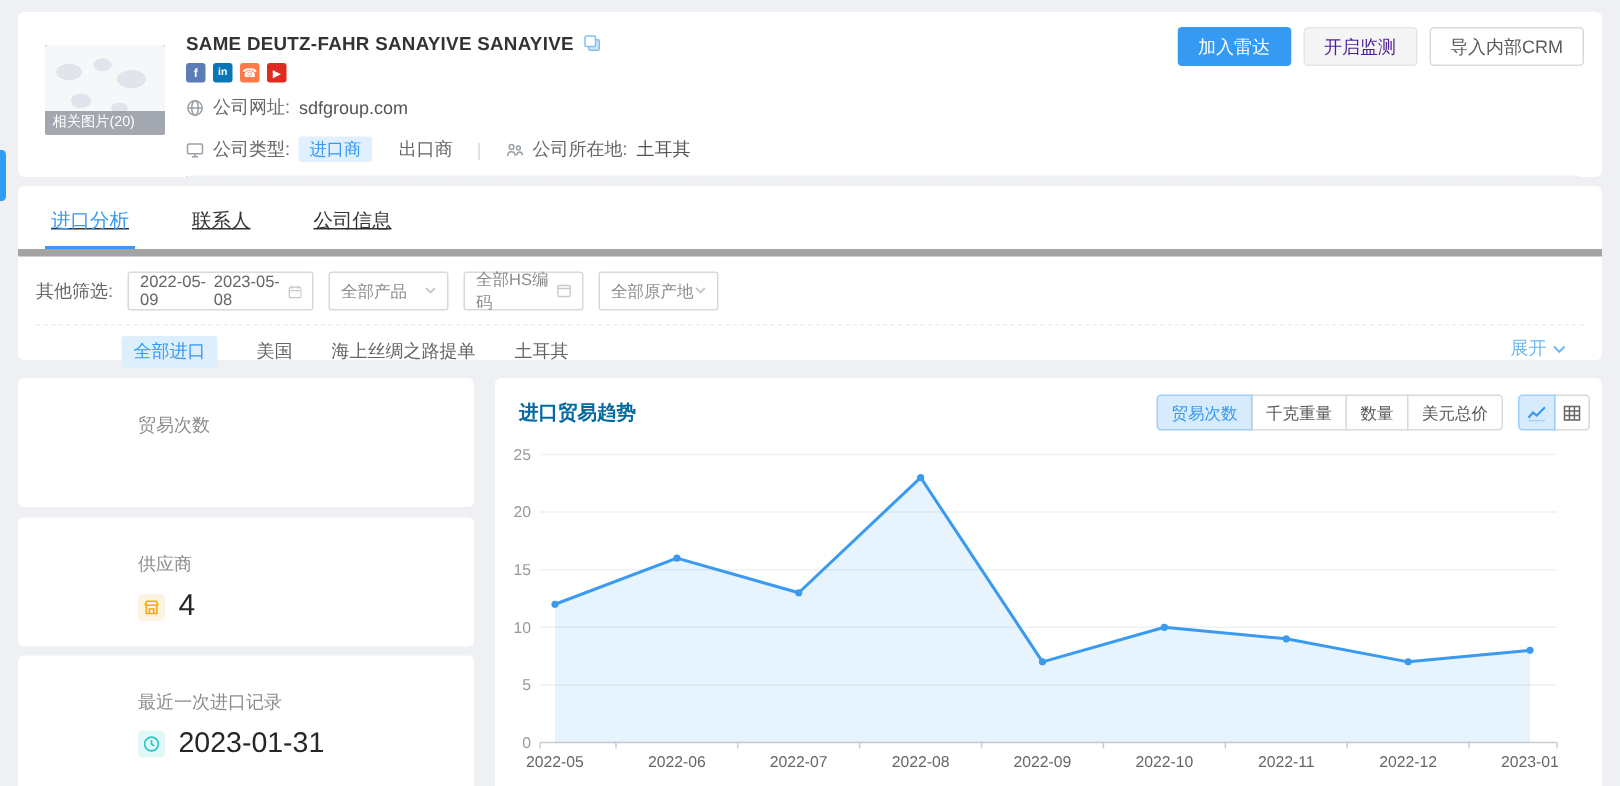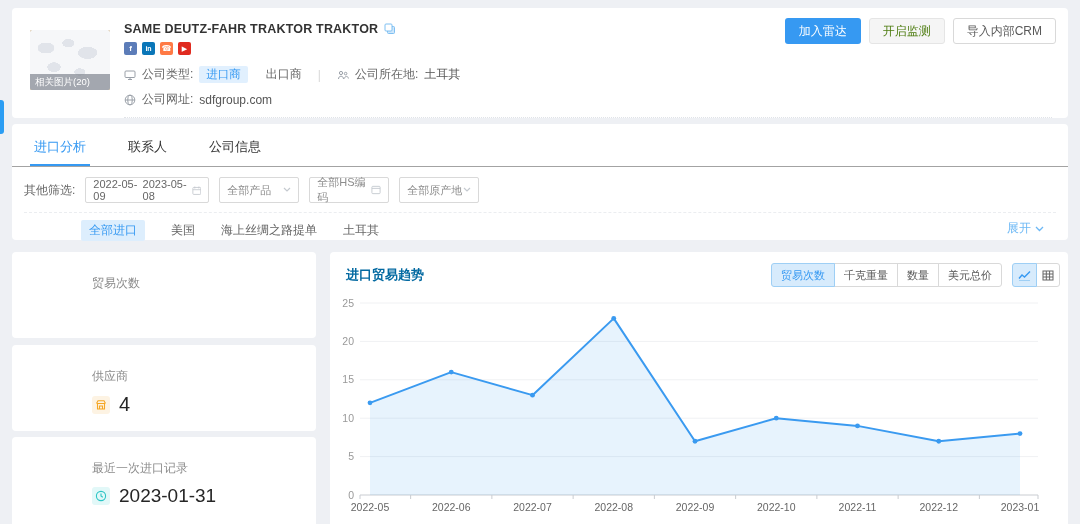--- a/index.html
+++ b/index.html
@@ -46,26 +46,26 @@
   .meta-val { color:#555; }
   .web-row { margin-top:8px; }
   .dotted-sep { border-top:1px dotted #e0e3e8; margin-top:9px; }
   .similar-box { display:inline-flex; align-items:center; justify-content:space-between;
     margin-top:8px; width:120px; height:23px; border:1px solid #d9d9d9; border-radius:2px;
     padding:0 7px; color:#666; font-size:11px; cursor:pointer; background:#fff; }
   .header-actions { position:absolute; right:12px; top:10px; display:flex; gap:8px; }
   .btn { height:26px; padding:0 13px; border-radius:3px; font-size:12px; cursor:pointer;
     display:flex; align-items:center; border:1px solid transparent;text-align:center; }
   .btn-primary { background:#3699f2; color:#fff; }
-  .btn-muted { background:#f5f5f5; color:#4d7c0f; border-color:#e5e5e5; }
+  .btn-muted { background:#f5f5f5; color:#4c1d95; border-color:#e5e5e5; }
   .btn-plain { background:#fff; color:#595959; border-color:#d9d9d9; }
 
   
   .tabs-card { left:12px; top:124px; width:1056px; height:116px; }
-  .tab-bar { display:flex; gap:42px; padding:14px 0 0 22px; border-bottom:1px solid #a3a3a3; }
+  .tab-bar { display:flex; gap:42px; padding:14px 0 0 22px; border-bottom:5px solid #a3a3a3;text-decoration:underline; }
   .tab { font-size:13px; color:#333; padding-bottom:10px; cursor:pointer; position:relative; }
   .tab.active { color:#3699f2; }
   .tab.active::after { content:""; position:absolute; left:-4px; right:-4px; bottom:0;
     height:2px; background:#3699f2; }
   .filter-row { display:flex; align-items:center; gap:10px; padding:10px 0 0 12px; color:#666; }
   .fbox { height:26px; border:1px solid #d9d9d9; border-radius:2px; background:#fff;
     display:flex; align-items:center; justify-content:space-between; padding:0 7px;
     font-size:11px; color:#666; cursor:pointer; }
   .fbox.date { width:124px; }
   .fbox.sel { width:80px; color:#8c8c8c; }
@@ -105,34 +105,46 @@
 <div class="left-handle"></div>
 
 <section class="card header-card">
   <div class="map-thumb">
     <div class="map-art"></div>
     <div class="map-label">相关图片(20)</div>
   </div>
 
   <div class="header-main">
     <div class="name-row">
-      <span class="company-name">SAME DEUTZ-FAHR TRAKTOR TRAKTOR</span>
+      <span class="company-name">SAME DEUTZ-FAHR SANAYIVE SANAYIVE</span>
       <span style="display:inline-flex;">
         <svg width="12" height="12" viewBox="0 0 12 12">
             <rect x="3.5" y="3.5" width="7" height="7" rx="1" fill="#cfe7fb" stroke="#7fc0f2"></rect>
             <rect x="1" y="1" width="7" height="7" rx="1" fill="#fff" stroke="#7fc0f2"></rect>
           </svg>
       </span>
     </div>
 
     <div class="social-row">
       <span class="s-ico s-fb">f</span>
       <span class="s-ico s-in">in</span>
       <span class="s-ico s-ph">☎</span>
       <span class="s-ico s-yt">▶</span>
+    </div>
+
+    <div class="meta-row web-row">
+      <span style="display:inline-flex;">
+        <svg width="12" height="12" viewBox="0 0 12 12">
+            <circle cx="6" cy="6" r="4.8" fill="none" stroke="#9aa0a8"></circle>
+            <ellipse cx="6" cy="6" rx="2.2" ry="4.8" fill="none" stroke="#9aa0a8"></ellipse>
+            <path d="M1.2 6h9.6" stroke="#9aa0a8"></path>
+          </svg>
+      </span>
+      <span>公司网址:</span>
+      <span class="meta-val">sdfgroup.com</span>
     </div>
 
     <div class="meta-row">
       <span style="display:inline-flex;">
         <svg width="12" height="12" viewBox="0 0 12 12">
             <rect x="1" y="2" width="10" height="6.5" rx="1" fill="none" stroke="#9aa0a8"></rect>
             <path d="M4 10.5h4M6 8.5v2" stroke="#9aa0a8" fill="none"></path>
           </svg>
       </span>
       <span>公司类型:</span>
@@ -142,32 +154,20 @@
       <span style="display:inline-flex;">
         <svg width="12" height="12" viewBox="0 0 12 12">
             <circle cx="4" cy="4" r="1.6" fill="none" stroke="#9aa0a8"></circle>
             <path d="M1.5 10c0-1.8 1.2-2.8 2.5-2.8S6.5 8.2 6.5 10" fill="none" stroke="#9aa0a8"></path>
             <circle cx="8.6" cy="4.6" r="1.3" fill="none" stroke="#9aa0a8"></circle>
             <path d="M7.5 9.5c.2-1.4 1-2.1 2-2.1 1 0 1.7.7 1.9 2.1" fill="none" stroke="#9aa0a8"></path>
           </svg>
       </span>
       <span>公司所在地:</span>
       <span class="meta-val">土耳其</span>
-    </div>
-
-    <div class="meta-row web-row">
-      <span style="display:inline-flex;">
-        <svg width="12" height="12" viewBox="0 0 12 12">
-            <circle cx="6" cy="6" r="4.8" fill="none" stroke="#9aa0a8"></circle>
-            <ellipse cx="6" cy="6" rx="2.2" ry="4.8" fill="none" stroke="#9aa0a8"></ellipse>
-            <path d="M1.2 6h9.6" stroke="#9aa0a8"></path>
-          </svg>
-      </span>
-      <span>公司网址:</span>
-      <span class="meta-val">sdfgroup.com</span>
     </div>
 
     <div class="dotted-sep"></div>
 
     <div class="similar-box">
       <span>相似公司名(39)</span>
       <svg width="11" height="10" viewBox="0 0 11 10">
           <rect x="1" y="1" width="9" height="8" rx="1" fill="none" stroke="#b5bac1"></rect>
           <path d="M1 3.2h9" stroke="#b5bac1"></path>
         </svg>

